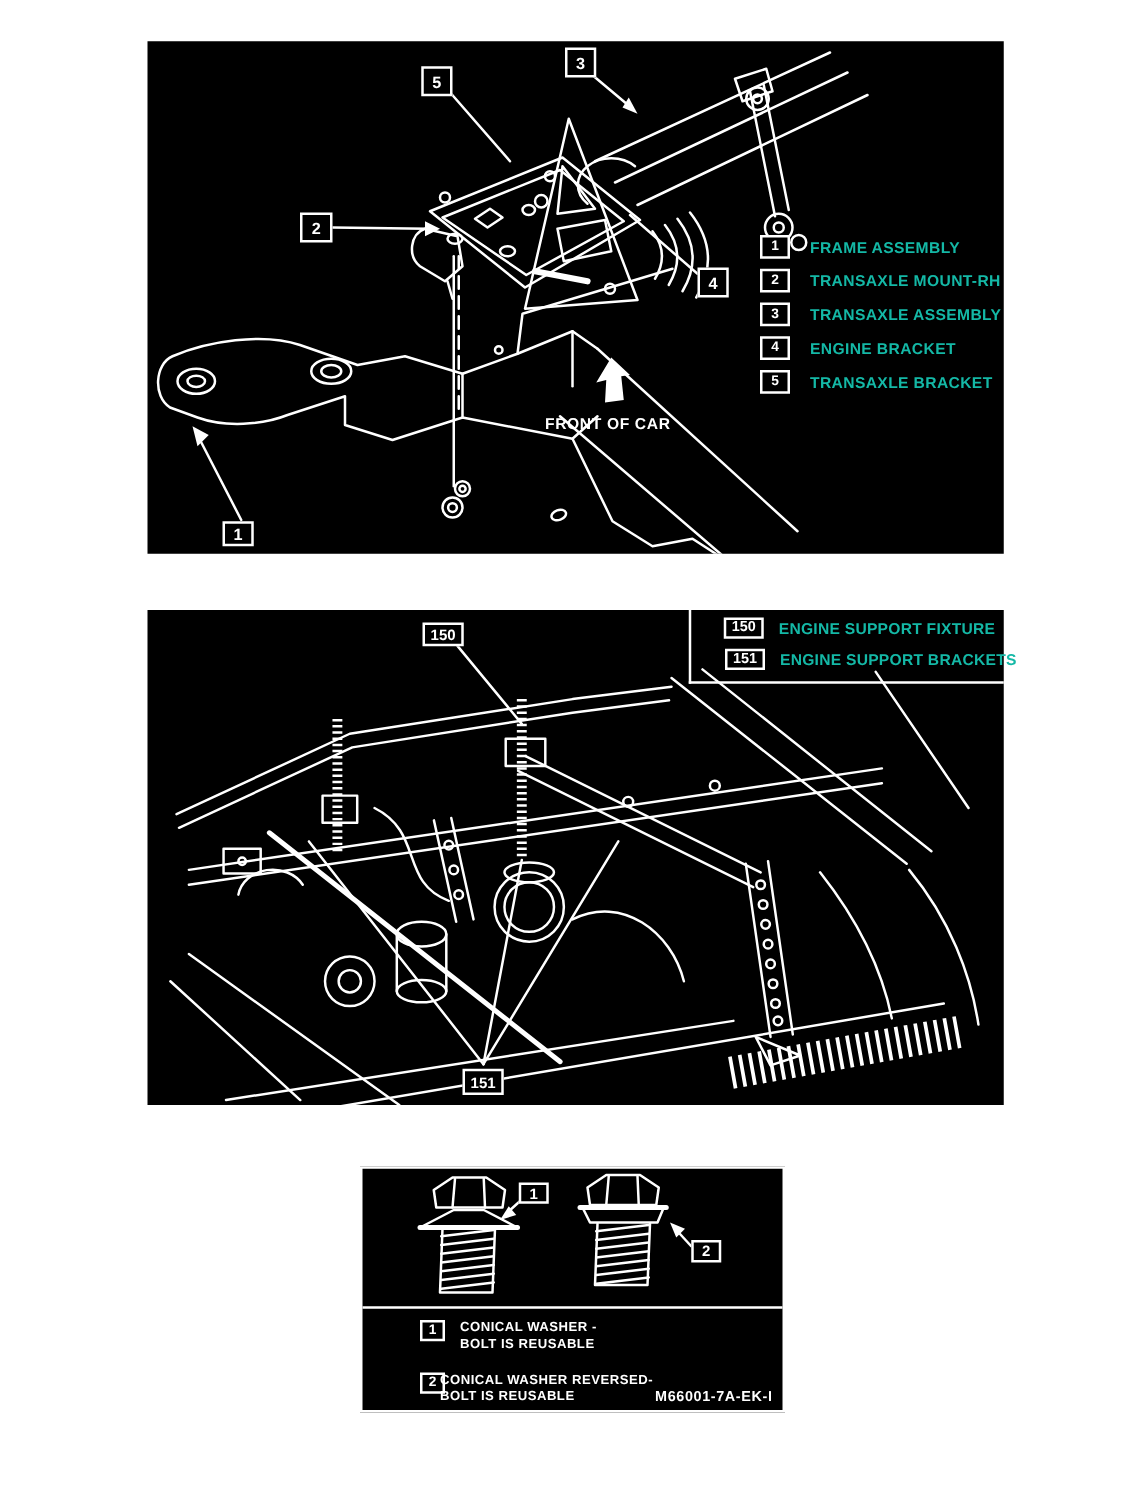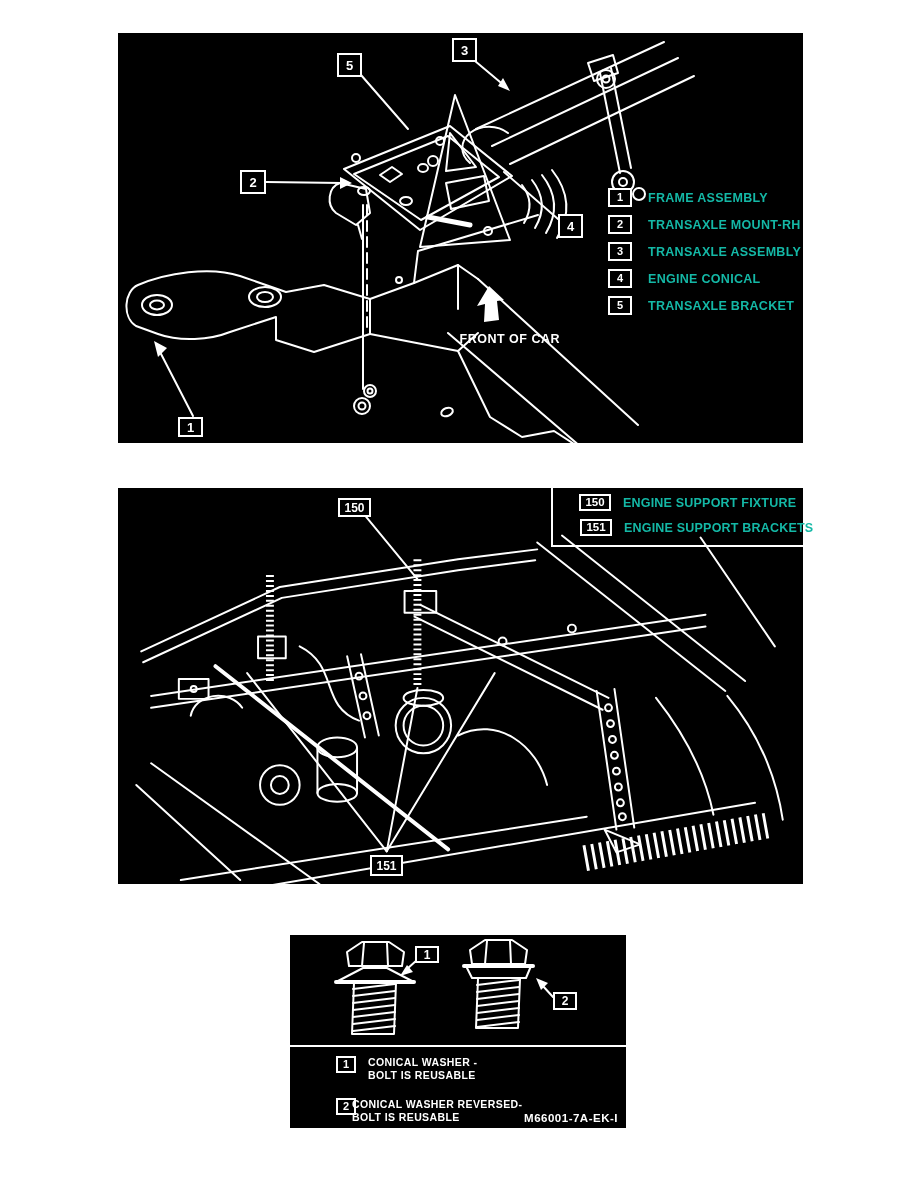--- a/index.html
+++ b/index.html
@@ -13,21 +13,21 @@
   svg{display:block;}
   .co{position:absolute;box-sizing:border-box;border:2px solid #fff;background:#000;color:#fff;
       font-weight:bold;display:flex;align-items:center;justify-content:center;line-height:1;}
   .co-lg{font-size:13px;}
   .co-num{font-size:12px;}
   
   .legend-top{position:absolute;left:490px;top:155px;display:flex;flex-direction:column;gap:8px;}
   .lrow{display:flex;align-items:center;height:19px;}
   .lrow .co{position:relative;width:24px;height:19px;font-size:11px;flex:0 0 auto;}
   .llabel{color:#14b8a6;font-weight:bold;font-size:12.5px;letter-spacing:.3px;margin-left:16px;white-space:nowrap;}
-  .foc-label{position:absolute;left:318px;top:299px;width:124px;text-align:right;color:#fff;
+  .foc-label{position:absolute;left:318px;top:299px;width:124px;text-align:left;color:#fff;
              font-weight:bold;font-size:12.5px;letter-spacing:.5px;}
   
   .legend-mid{position:absolute;left:433px;top:0;width:252px;height:59px;box-sizing:border-box;
               border-left:2px solid #fff;border-bottom:2px solid #fff;}
   .mrow{position:absolute;display:flex;align-items:center;height:17px;}
   .mrow .co{position:relative;width:32px;height:17px;font-size:11.5px;flex:0 0 auto;}
   .mrow .llabel{margin-left:12px;font-size:12.5px;letter-spacing:.2px;}
   .mrow1{left:26px;top:6px;}
   .mrow2{left:27px;top:31px;}
   
@@ -143,21 +143,21 @@
       <div class="lrow">
         <span class="co">2</span>
         <span class="llabel">TRANSAXLE MOUNT-RH</span>
       </div>
       <div class="lrow">
         <span class="co">3</span>
         <span class="llabel">TRANSAXLE ASSEMBLY</span>
       </div>
       <div class="lrow">
         <span class="co">4</span>
-        <span class="llabel">ENGINE CONICAL</span>
+        <span class="llabel">ENGINE BRACKET</span>
       </div>
       <div class="lrow">
         <span class="co">5</span>
         <span class="llabel">TRANSAXLE BRACKET</span>
       </div>
     </div>
 
     <div class="foc-label">FRONT OF CAR</div>
   </section>
 

